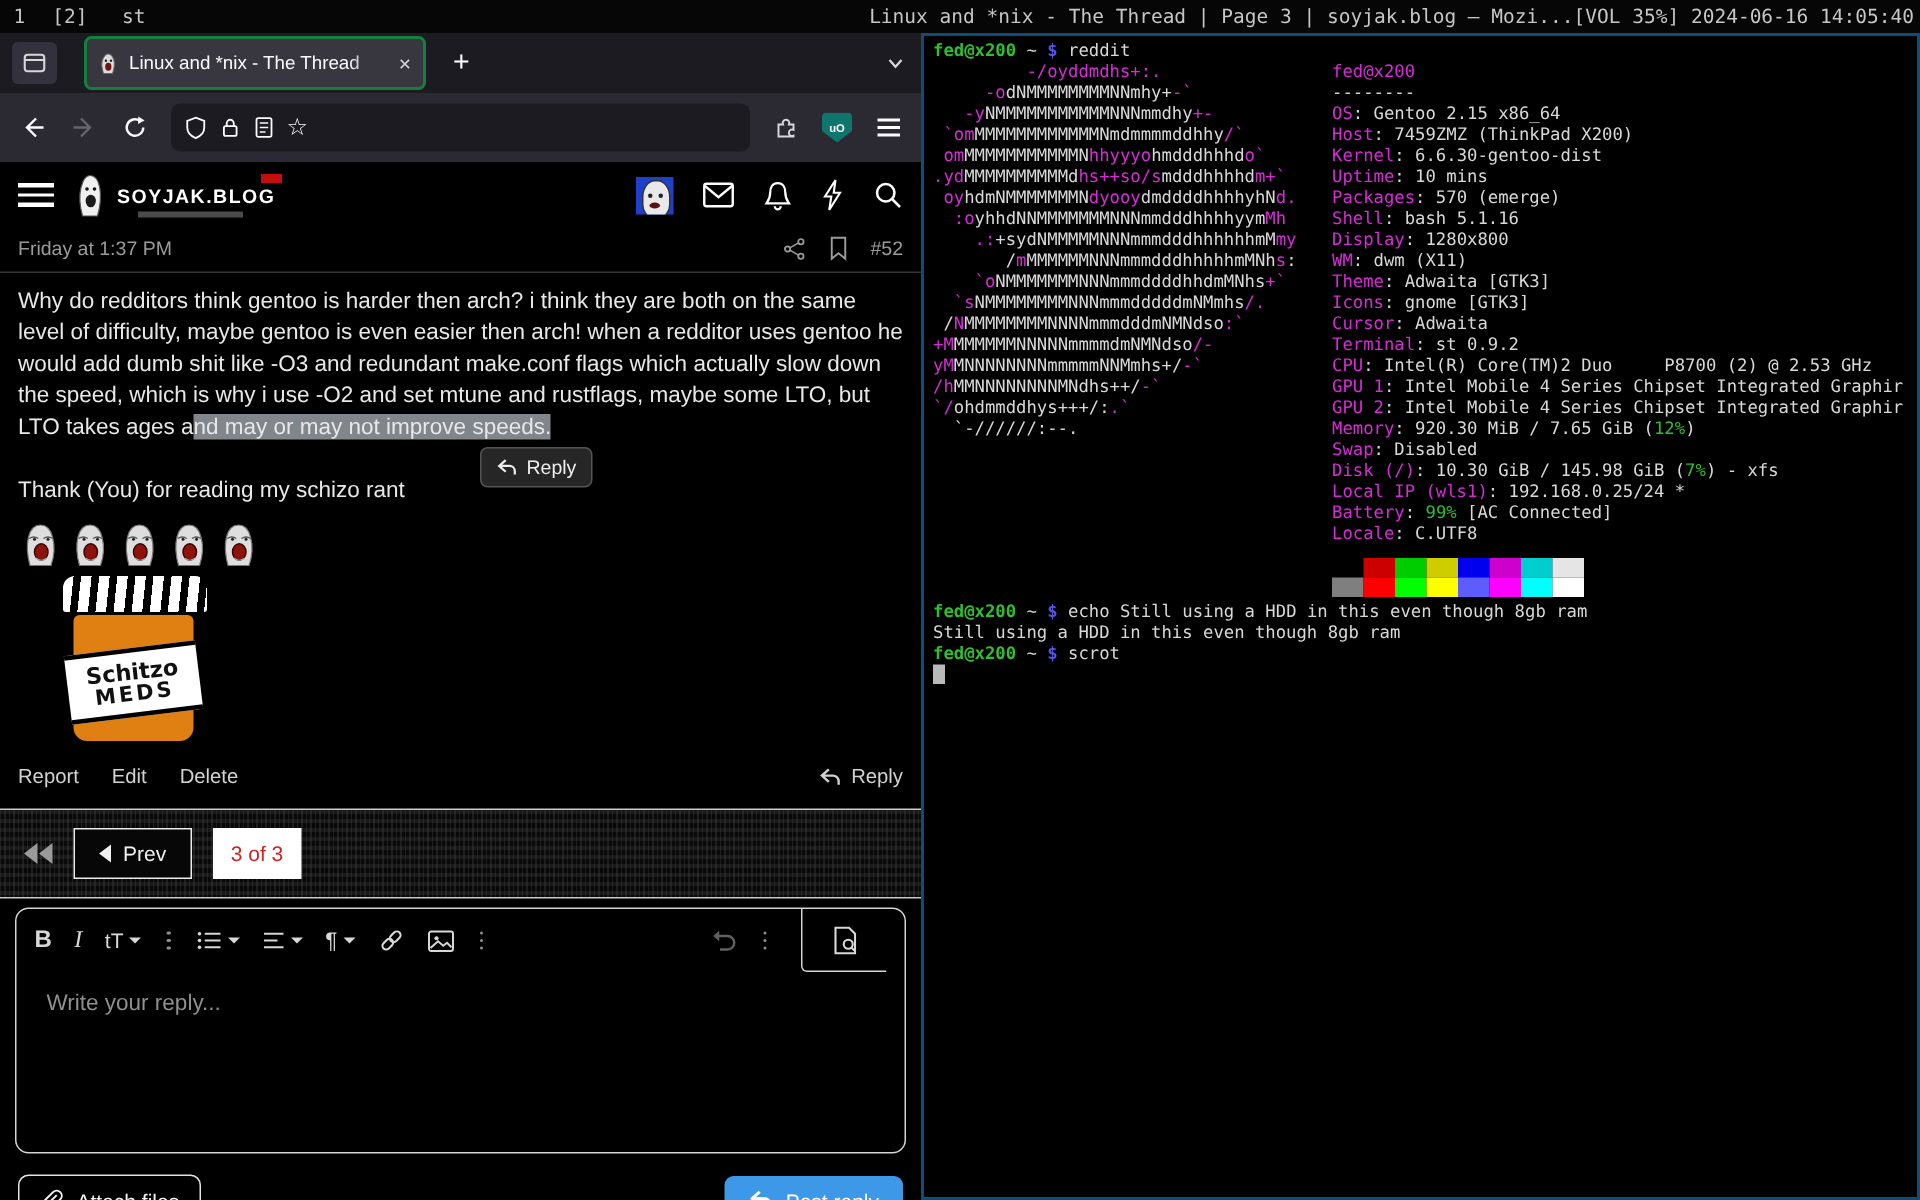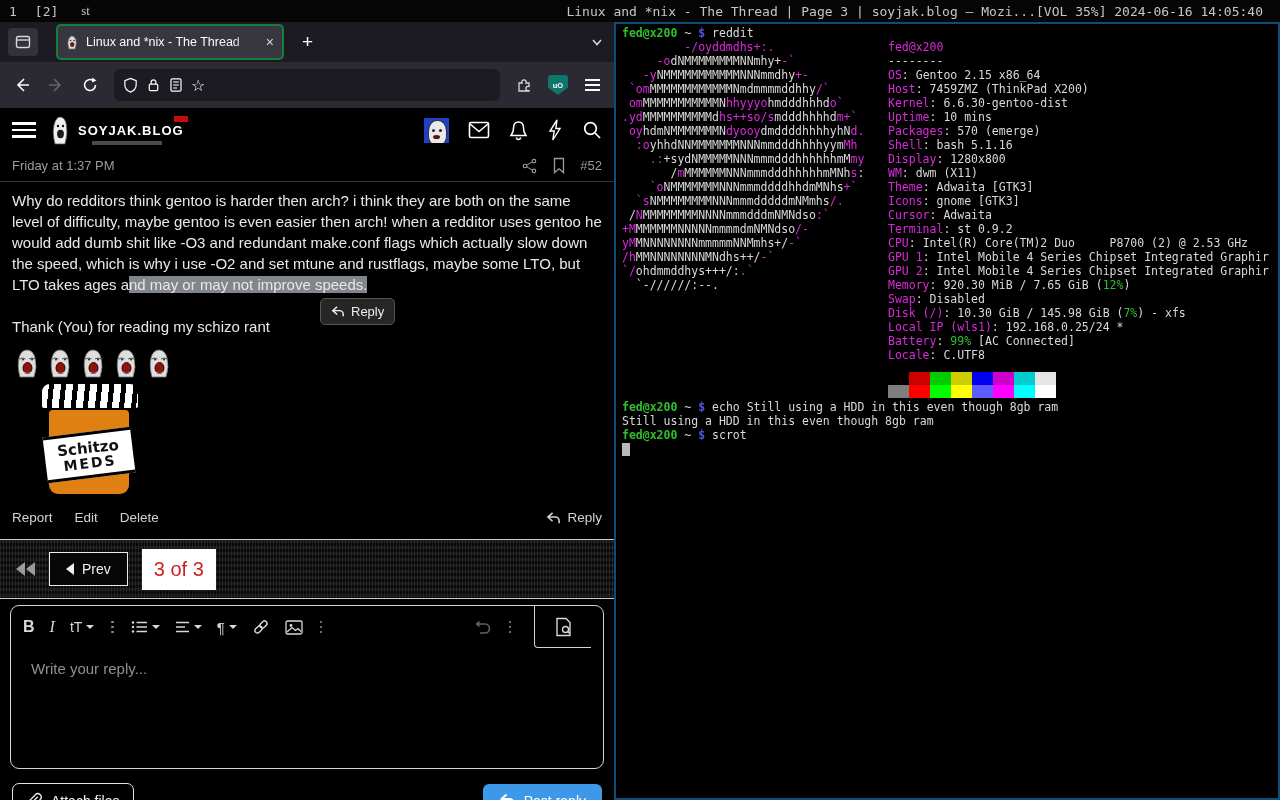--- a/index.html
+++ b/index.html
@@ -4,22 +4,22 @@
 <style>
   html,body{margin:0;padding:0;background:#000;}
   .screen{position:relative;width:1280px;height:800px;background:#000;overflow:hidden;
           font-family:"Liberation Sans",sans-serif;color:#e6e6e6;}
   
   .dwmbar{position:absolute;top:0;left:0;width:1280px;height:22px;background:#060606;
           font-family:"DejaVu Sans Mono",monospace;font-size:13px;color:#c6c6c6;
           display:flex;align-items:center;}
   .dwmbar .tag{padding:0 9px;}
   .dwmbar .layout{padding:0 9px;}
-  .dwmbar .wtitle{padding:0 14px;font-family:Liberation Serif, serif;}
-  .dwmbar .status{margin-left:auto;padding-right:17px;white-space:pre;}
+  .dwmbar .wtitle{padding:0 14px;}
+  .dwmbar .status{margin-left:auto;padding-right:4px;white-space:pre;}
   
   .firefox{position:absolute;top:22px;left:0;width:614px;height:778px;background:#1c1b22;
            display:flex;flex-direction:column;}
   .tabbar{height:40px;background:#1c1b22;display:flex;align-items:center;flex:0 0 auto;}
   .fxview{width:30px;height:28px;margin-left:8px;border-radius:4px;display:flex;align-items:center;justify-content:center;background:#33323c;}
   .tab{height:32px;width:212px;margin-left:18px;background:#38373f;border:2px solid #15803d;
        border-radius:5px;display:flex;align-items:center;padding:0 6px;gap:6px;}
   .tab .ttl{font-size:12.5px;color:#fbfbfe;white-space:nowrap;overflow:hidden;flex:1;
             -webkit-mask-image:linear-gradient(90deg,#000 85%,transparent);mask-image:linear-gradient(90deg,#000 85%,transparent);}
   .tab .x{color:#d8d8dc;font-size:14px;line-height:1;padding:2px;}
@@ -75,21 +75,21 @@
   
   .pagination{height:58px;display:flex;align-items:center;padding:0 16px;gap:14px;margin-top:2px;
       border-top:1px solid #c9c9c9;border-bottom:1px solid #c9c9c9;
       background:repeating-linear-gradient(90deg,rgba(70,70,70,.35) 0 1px,transparent 1px 3px),
                  repeating-linear-gradient(180deg,#191919 0 3px,#090909 3px 6px);}
   .firstpg{display:flex;gap:1px;}
   .tri-l{width:0;height:0;border-top:7px solid transparent;border-bottom:7px solid transparent;border-right:9px solid #9a9a9a;}
   .prevbtn{display:flex;align-items:center;gap:8px;background:#070707;border:1px solid #ececec;color:#f0f0f0;
            font-size:14px;padding:8px 16px;}
   .prevbtn .tri{width:0;height:0;border-top:6px solid transparent;border-bottom:6px solid transparent;border-right:8px solid #f0f0f0;}
-  .curpg{background:#fff;color:#cc2222;font-size:20px;padding:9px 12px;}
+  .curpg{background:#fff;color:#cc2222;font-size:14px;padding:9px 12px;}
   
   .editor{margin:6px 10px 0;border:1px solid #d4d4d4;border-radius:9px;overflow:hidden;}
   .toolbar{display:flex;align-items:center;height:42px;padding:0 12px;gap:15px;color:#d8d8d8;}
   .tbtn{display:flex;align-items:center;gap:2px;}
   .tbold{font-weight:bold;font-size:16px;}
   .tital{font-style:italic;font-family:"Liberation Serif",serif;font-size:16px;}
   .tsize{font-size:14px;}
   .tpara{font-size:15px;}
   .caret{width:0;height:0;border-left:4px solid transparent;border-right:4px solid transparent;border-top:4px solid #d8d8d8;margin-left:2px;}
   .vdots{display:flex;flex-direction:column;gap:2.5px;padding:0 2px;}

